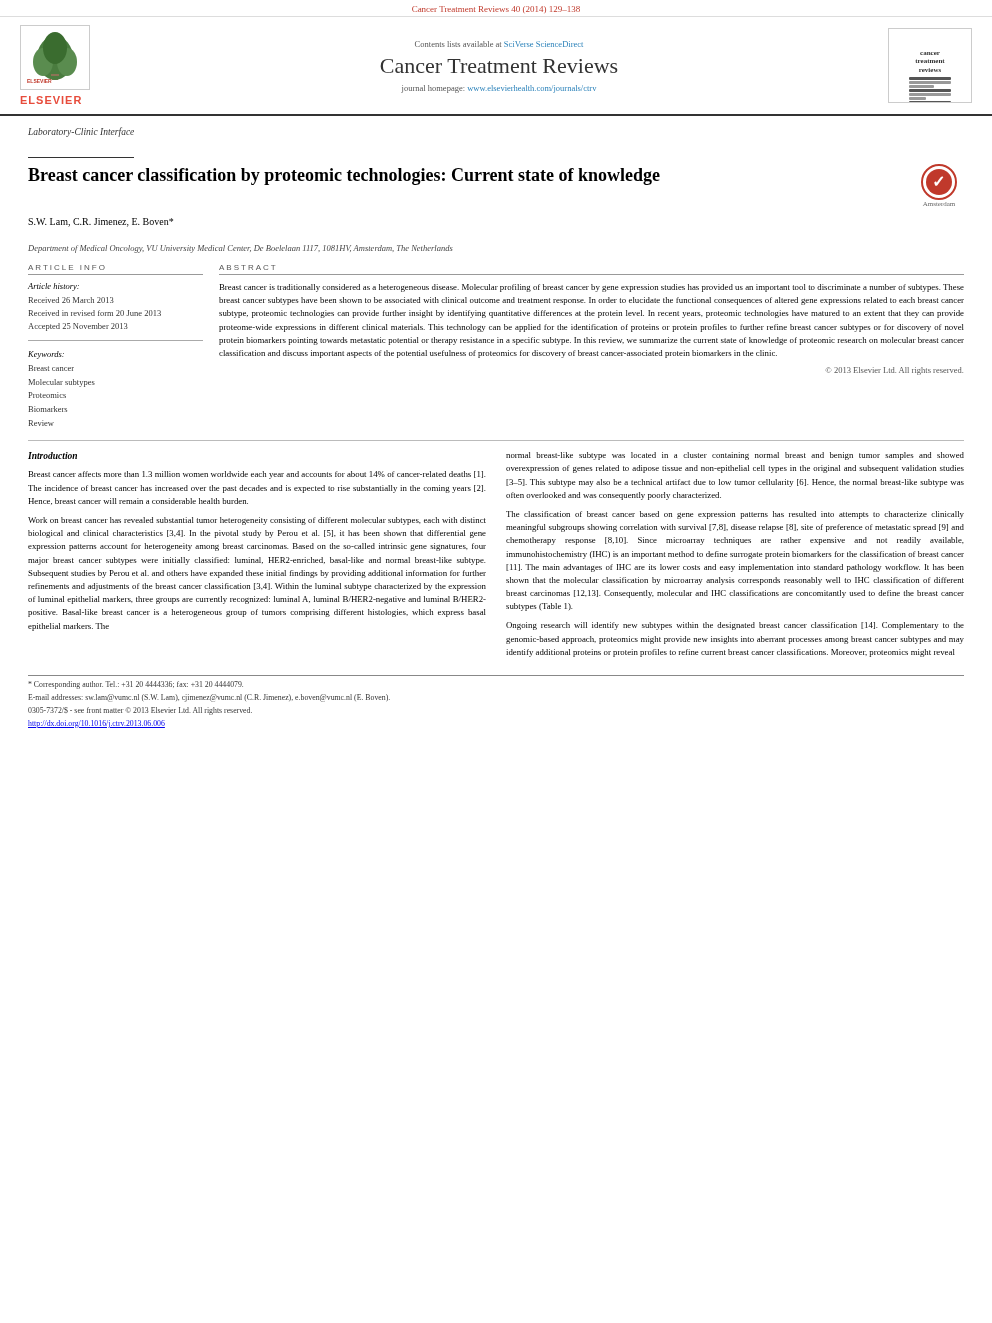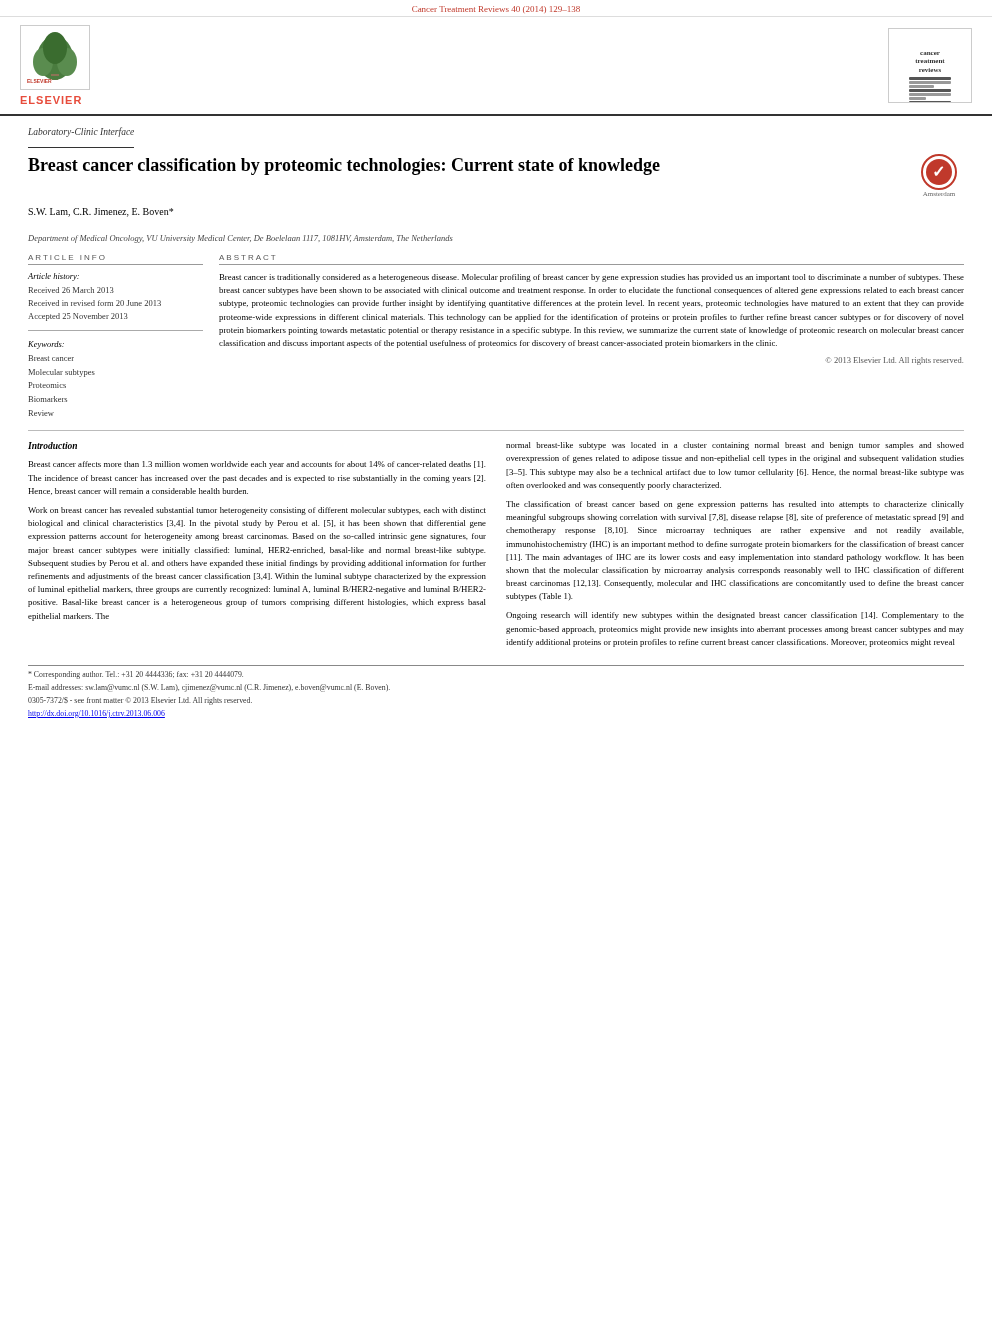--- a/index.html
+++ b/index.html
@@ -112,21 +112,21 @@
     .article-container {
       padding: 10px 28px 10px 28px;
     }
 
     
     .section-label {
       font-style: italic;
       font-size: 9.5px;
       color: #333;
       border-bottom: 1px solid #333;
-      padding-bottom: 10px;
+      padding-bottom: 20px;
       margin-bottom: 6px;
       display: inline-block;
     }
 
     
     .article-title-area {
       display: flex;
       align-items: flex-start;
       justify-content: space-between;
       margin-bottom: 8px;
@@ -308,20 +308,31 @@
         <ellipse cx="42" cy="32" rx="10" ry="14" fill="#5a8c4f"></ellipse>
         <ellipse cx="30" cy="18" rx="12" ry="16" fill="#3a6c2f"></ellipse>
 
         <rect x="26" y="44" width="8" height="2" fill="#8B7355"></rect>
         <text x="2" y="53" font-size="5" fill="#c0392b" font-family="Arial" font-weight="bold">ELSEVIER</text>
       </svg>
     </div>
     <span class="elsevier-text">ELSEVIER</span>
   </div>
 
+  <div class="journal-center">
+    <div class="sciverse-line">
+      <span>Contents lists available at </span>
+      <a href="#">SciVerse ScienceDirect</a>
+    </div>
+    <div class="journal-title-header">Cancer Treatment Reviews</div>
+    <div class="journal-url">
+      <span>journal homepage: </span>
+      <a href="#">www.elsevierhealth.com/journals/ctrv</a>
+    </div>
+  </div>
 
   <div class="journal-thumb">
     <div class="journal-thumb-title">cancer<br>treatment<br>reviews</div>
     <div class="thumb-lines">
       <div class="thumb-line dark"></div>
       <div class="thumb-line"></div>
       <div class="thumb-line short"></div>
       <div class="thumb-line dark"></div>
       <div class="thumb-line"></div>
       <div class="thumb-line shorter"></div>

